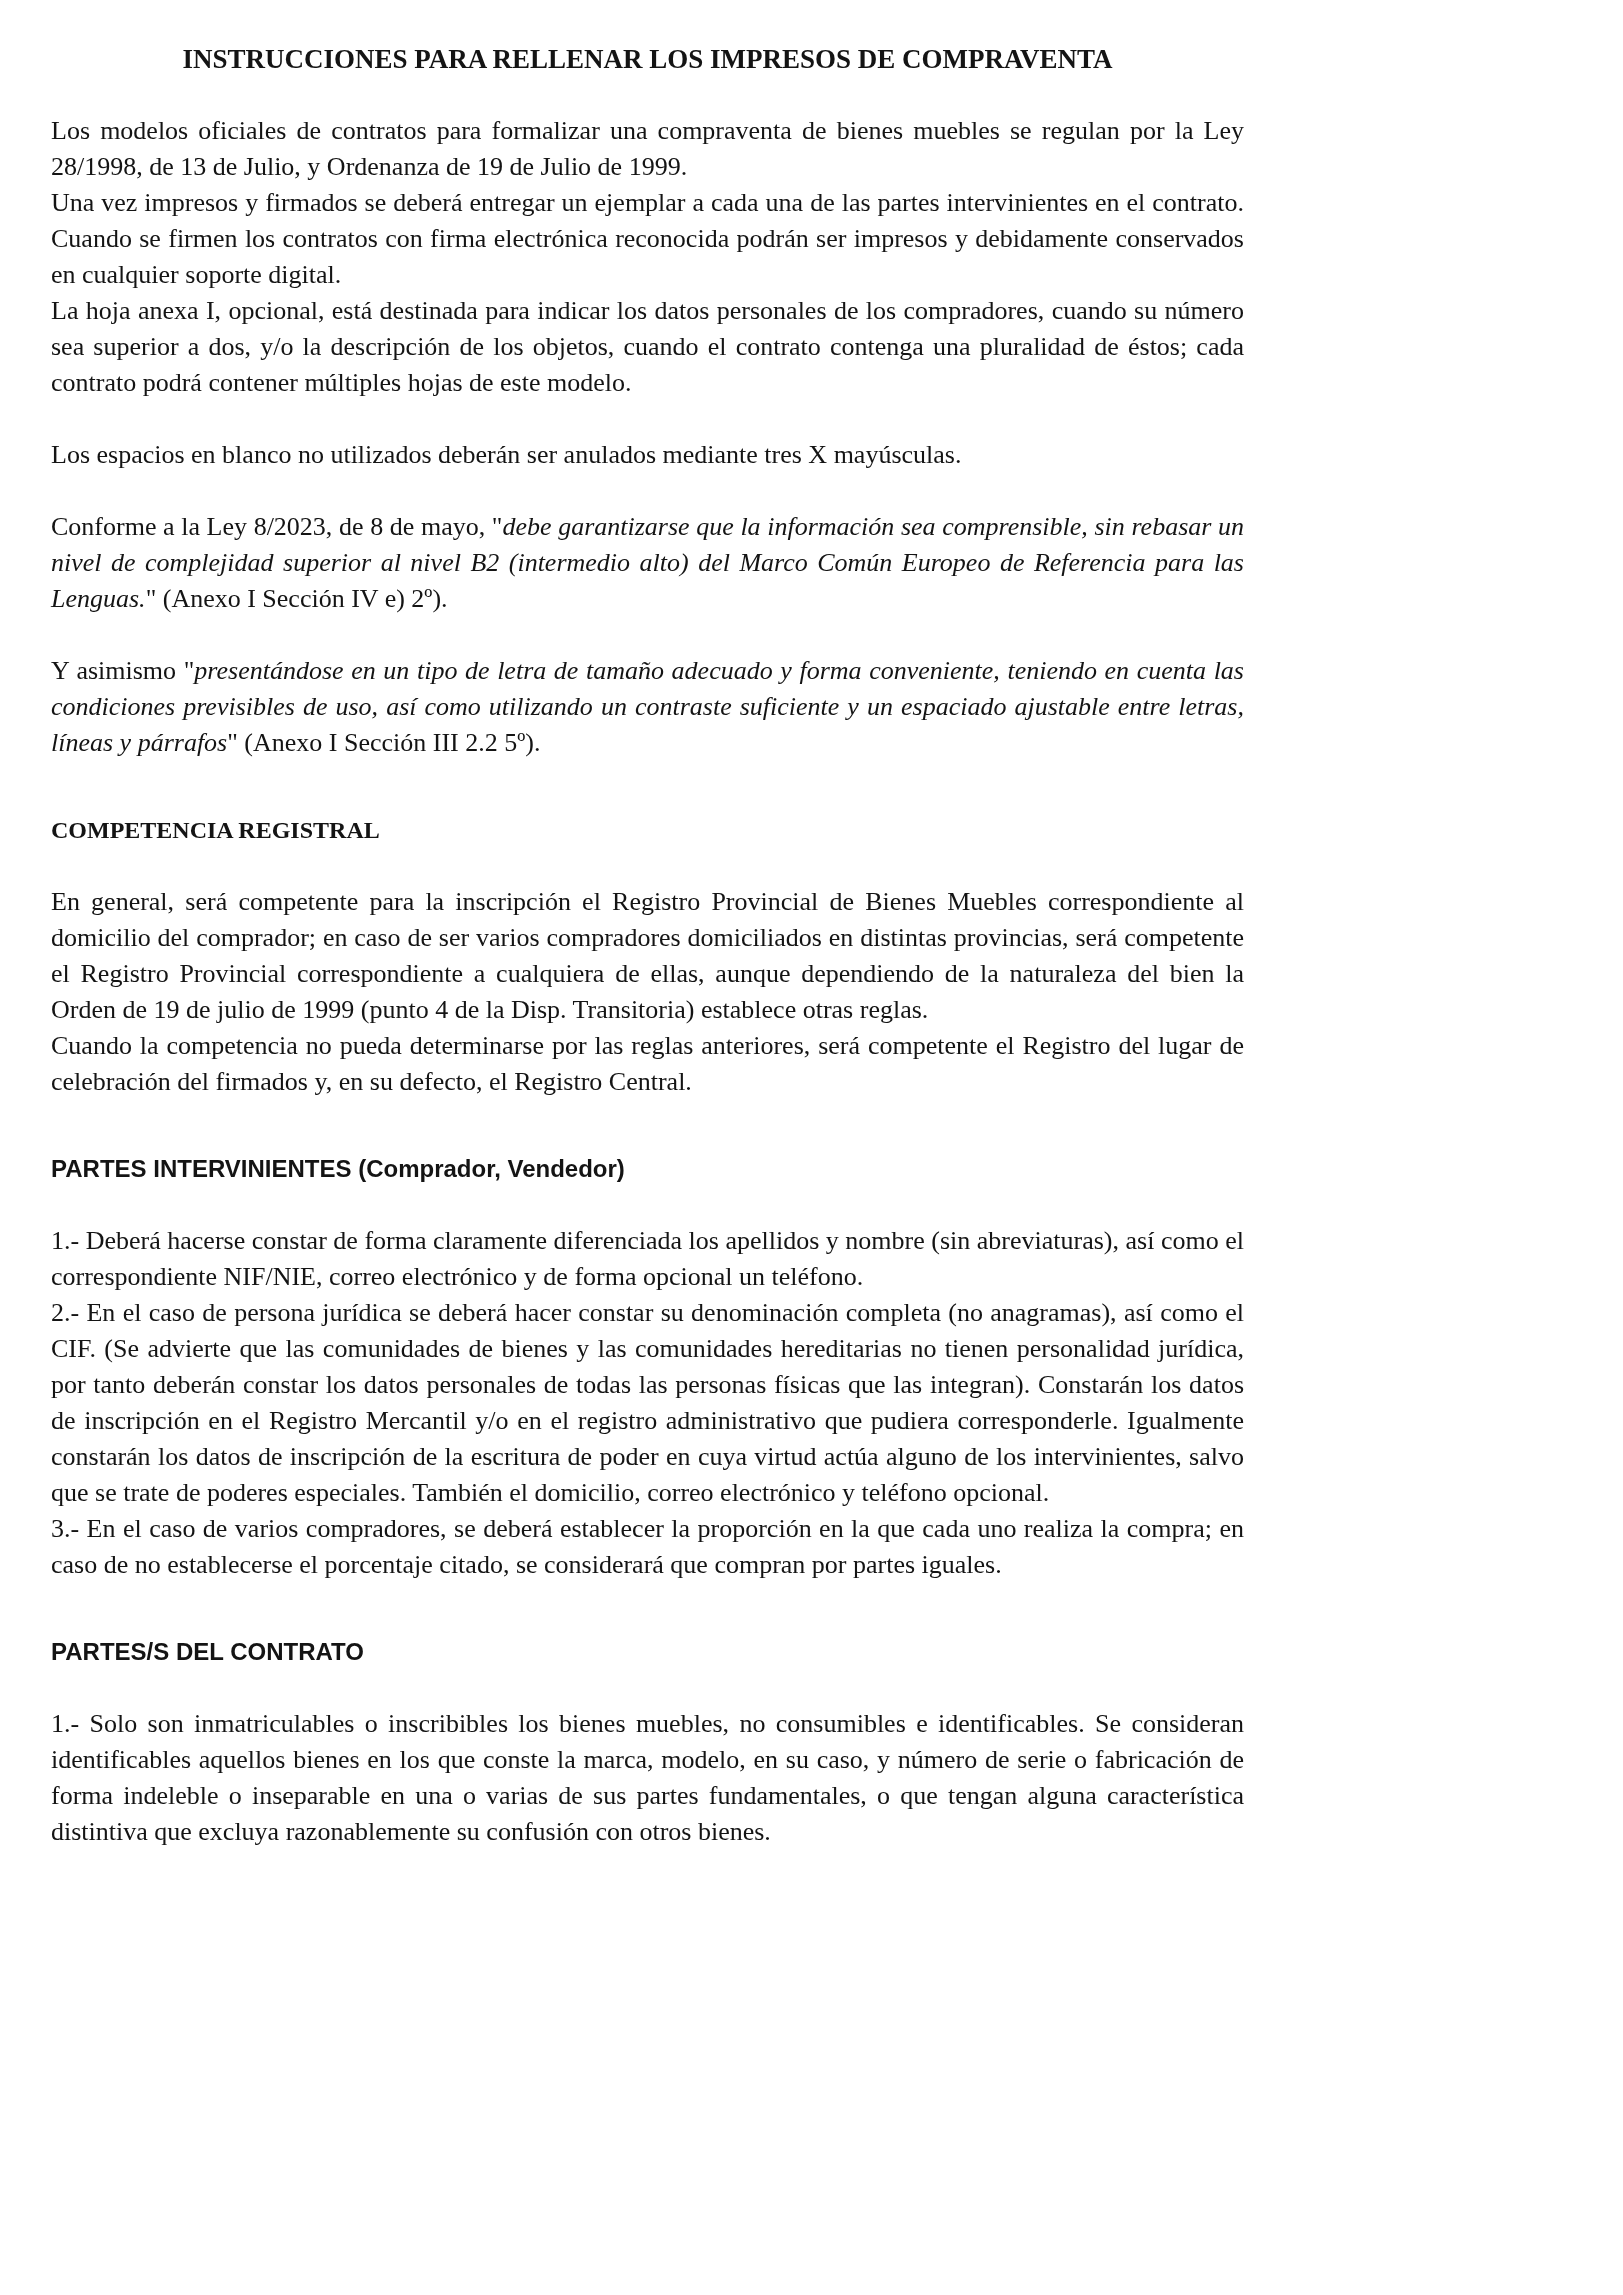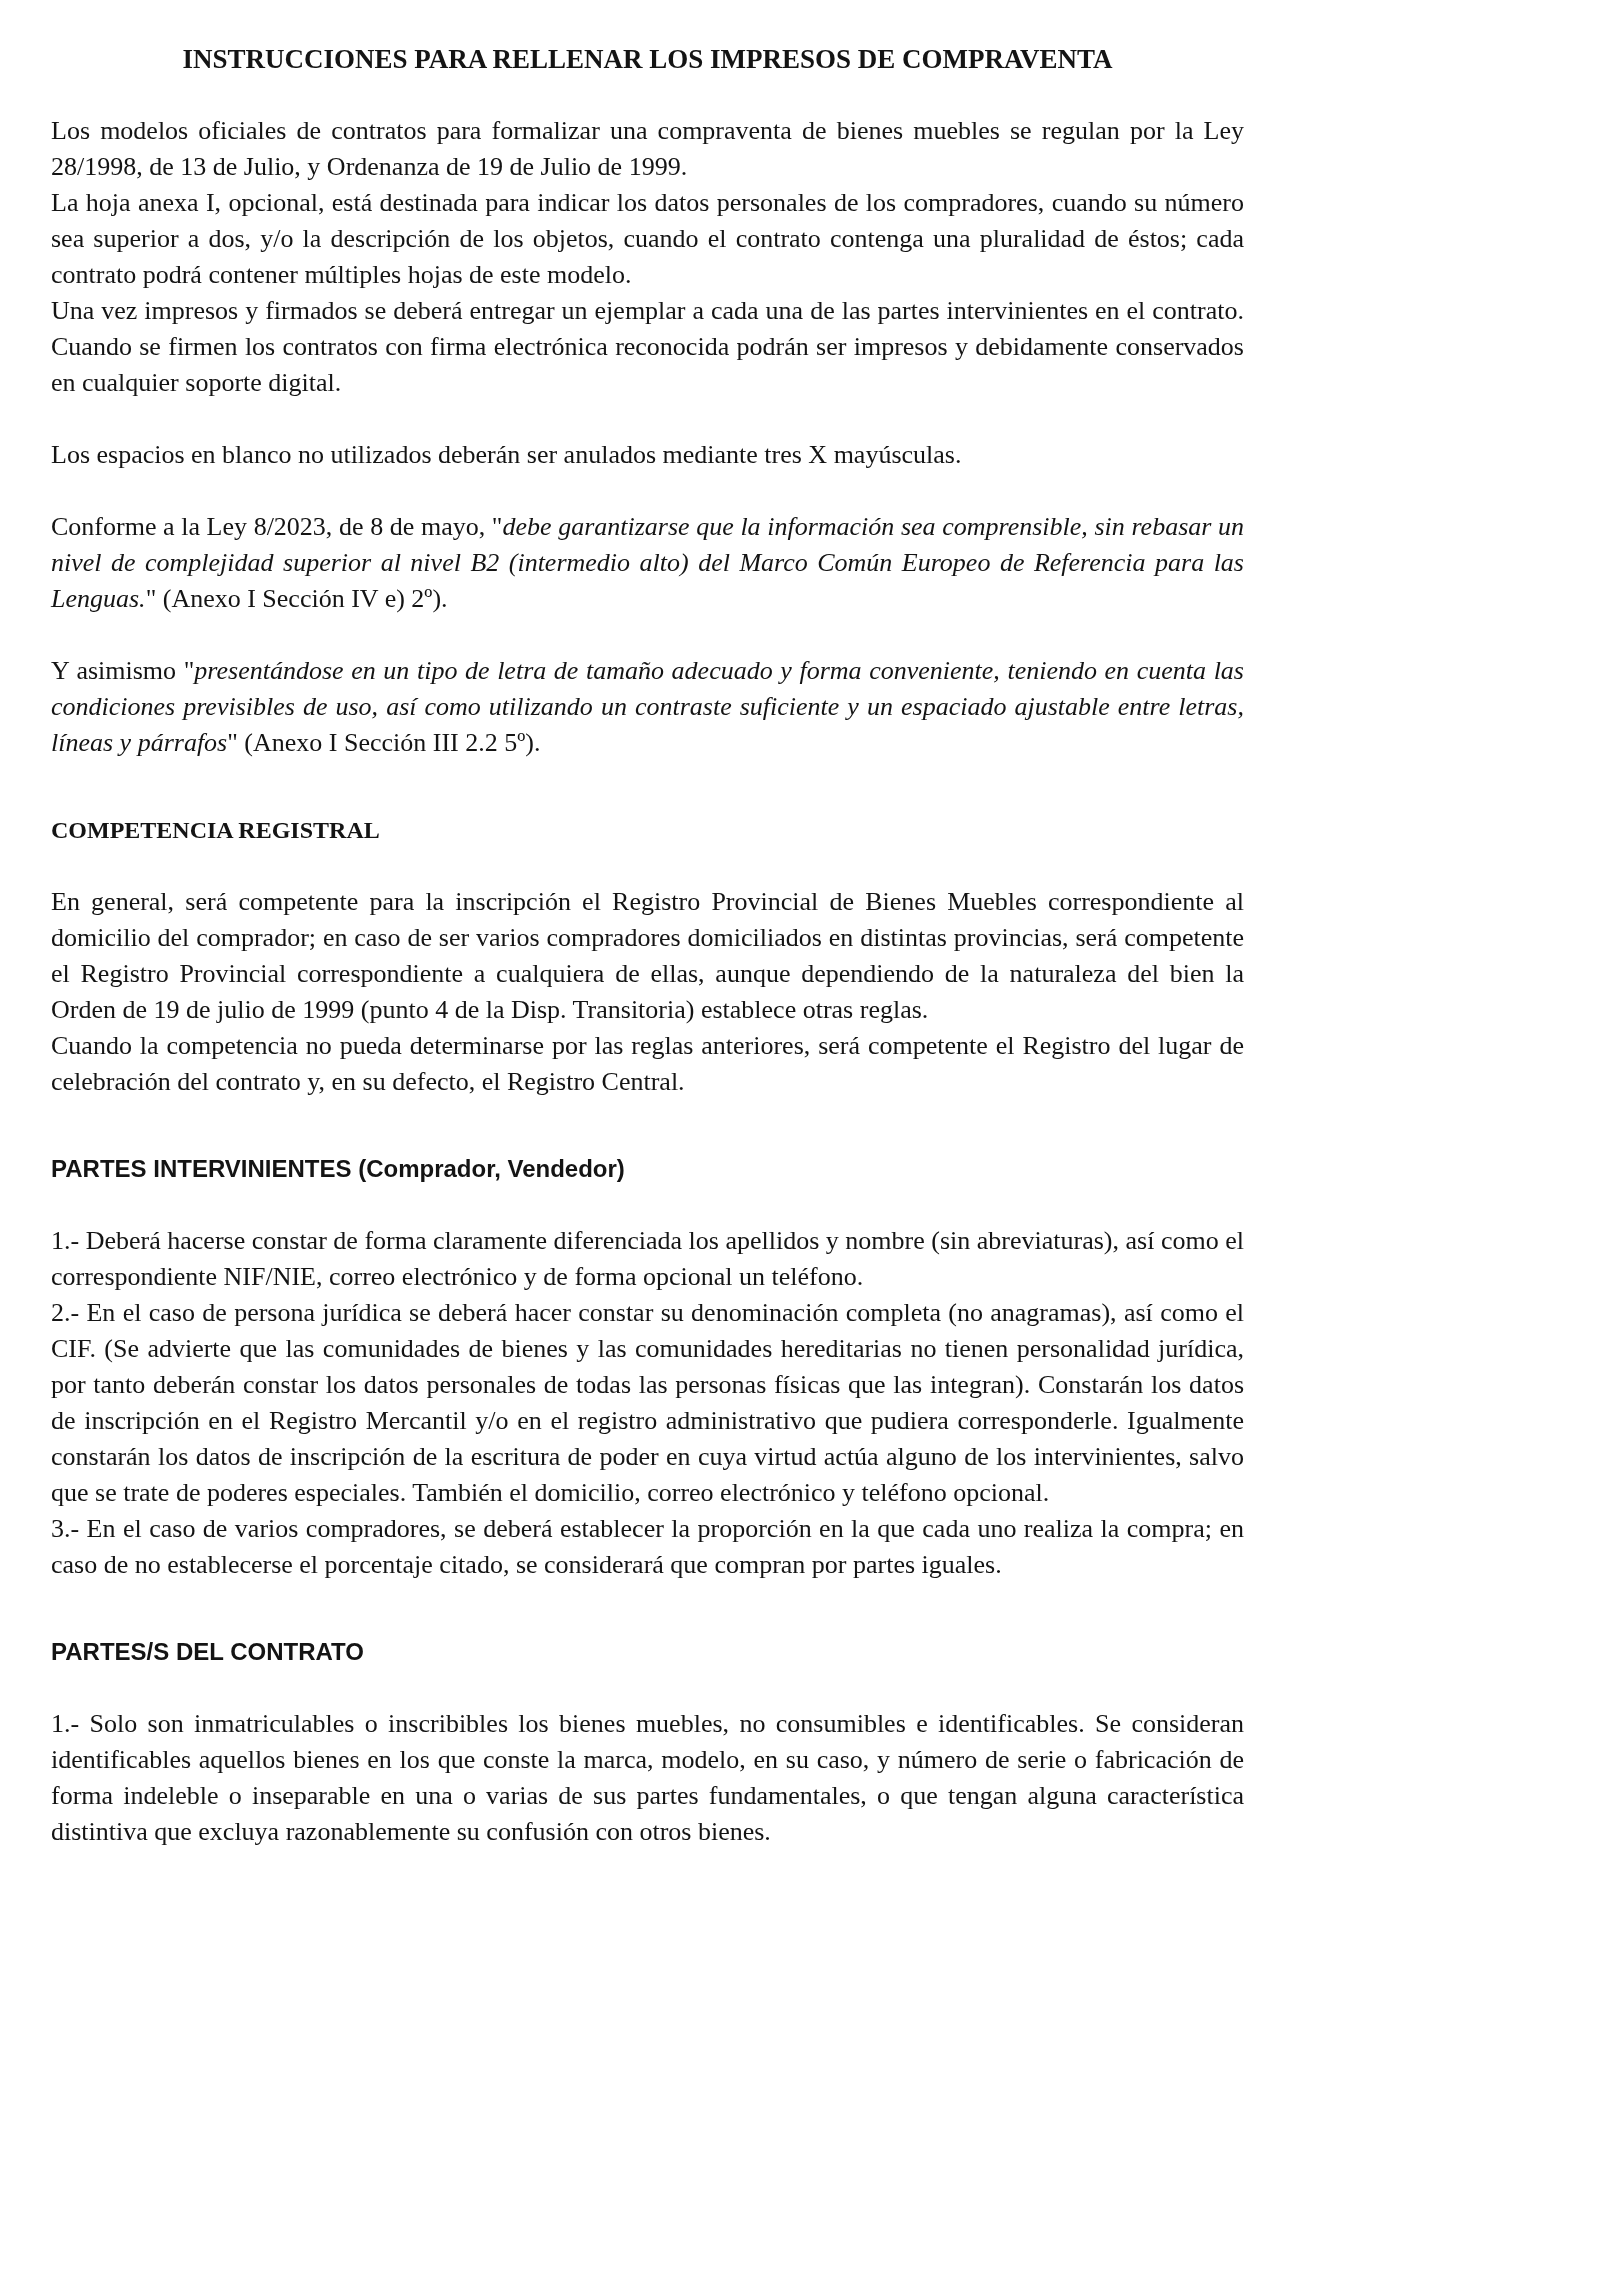--- a/index.html
+++ b/index.html
@@ -42,32 +42,32 @@
   em { font-style: italic; }
 </style>
 </head>
 <body>
 
 <div class="sheet">
 
   <h1 class="doc-title">INSTRUCCIONES PARA RELLENAR LOS IMPRESOS DE COMPRAVENTA</h1>
 
   <p class="body-par">Los modelos oficiales de contratos para formalizar una compraventa de bienes muebles se regulan por la Ley 28/1998, de 13 de Julio, y Ordenanza de 19 de Julio de 1999.</p>
+  <p class="body-par">Una vez impresos y firmados se deberá entregar un ejemplar a cada una de las partes intervinientes en el contrato. Cuando se firmen los contratos con firma electrónica reconocida podrán ser impresos y debidamente conservados en cualquier soporte digital.</p>
   <p class="body-par">La hoja anexa I, opcional, está destinada para indicar los datos personales de los compradores, cuando su número sea superior a dos, y/o la descripción de los objetos, cuando el contrato contenga una pluralidad de éstos; cada contrato podrá contener múltiples hojas de este modelo.</p>
-  <p class="body-par">Una vez impresos y firmados se deberá entregar un ejemplar a cada una de las partes intervinientes en el contrato. Cuando se firmen los contratos con firma electrónica reconocida podrán ser impresos y debidamente conservados en cualquier soporte digital.</p>
 
   <p class="body-par gap-top">Los espacios en blanco no utilizados deberán ser anulados mediante tres X mayúsculas.</p>
 
   <p class="body-par gap-top"><span>Conforme a la Ley 8/2023, de 8 de mayo, "</span><em>debe garantizarse que la información sea comprensible, sin rebasar un nivel de complejidad superior al nivel B2 (intermedio alto) del Marco Común Europeo de Referencia para las Lenguas.</em><span>" (Anexo I Sección IV e) 2º).</span></p>
 
   <p class="body-par gap-top"><span>Y asimismo "</span><em>presentándose en un tipo de letra de tamaño adecuado y forma conveniente, teniendo en cuenta las condiciones previsibles de uso, así como utilizando un contraste suficiente y un espaciado ajustable entre letras, líneas y párrafos</em><span>" (Anexo I Sección III 2.2 5º).</span></p>
 
   <h2 class="section-heading">COMPETENCIA REGISTRAL</h2>
   <p class="body-par">En general, será competente para la inscripción el Registro Provincial de Bienes Muebles correspondiente al domicilio del comprador; en caso de ser varios compradores domiciliados en distintas provincias, será competente el Registro Provincial correspondiente a cualquiera de ellas, aunque dependiendo de la naturaleza del bien la Orden de 19 de julio de 1999 (punto 4 de la Disp. Transitoria) establece otras reglas.</p>
-  <p class="body-par">Cuando la competencia no pueda determinarse por las reglas anteriores, será competente el Registro del lugar de celebración del contrato y, en su defecto, el Registro Central.</p>
+  <p class="body-par">Cuando la competencia no pueda determinarse por las reglas anteriores, será competente el Registro del lugar de celebración del firmados y, en su defecto, el Registro Central.</p>
 
   <h2 class="section-heading sans">PARTES INTERVINIENTES (Comprador, Vendedor)</h2>
   <p class="body-par">1.- Deberá hacerse constar de forma claramente diferenciada los apellidos y nombre (sin abreviaturas), así como el correspondiente NIF/NIE, correo electrónico y de forma opcional un teléfono.</p>
   <p class="body-par">2.- En el caso de persona jurídica se deberá hacer constar su denominación completa (no anagramas), así como el CIF. (Se advierte que las comunidades de bienes y las comunidades hereditarias no tienen personalidad jurídica, por tanto deberán constar los datos personales de todas las personas físicas que las integran). Constarán los datos de inscripción en el Registro Mercantil y/o en el registro administrativo que pudiera corresponderle. Igualmente constarán los datos de inscripción de la escritura de poder en cuya virtud actúa alguno de los intervinientes, salvo que se trate de poderes especiales. También el domicilio, correo electrónico y teléfono opcional.</p>
   <p class="body-par">3.- En el caso de varios compradores, se deberá establecer la proporción en la que cada uno realiza la compra; en caso de no establecerse el porcentaje citado, se considerará que compran por partes iguales.</p>
 
   <h2 class="section-heading sans">PARTES/S DEL CONTRATO</h2>
   <p class="body-par">1.- Solo son inmatriculables o inscribibles los bienes muebles, no consumibles e identificables. Se consideran identificables aquellos bienes en los que conste la marca, modelo, en su caso, y número de serie o fabricación de forma indeleble o inseparable en una o varias de sus partes fundamentales, o que tengan alguna característica distintiva que excluya razonablemente su confusión con otros bienes.</p>
 
 </div>

